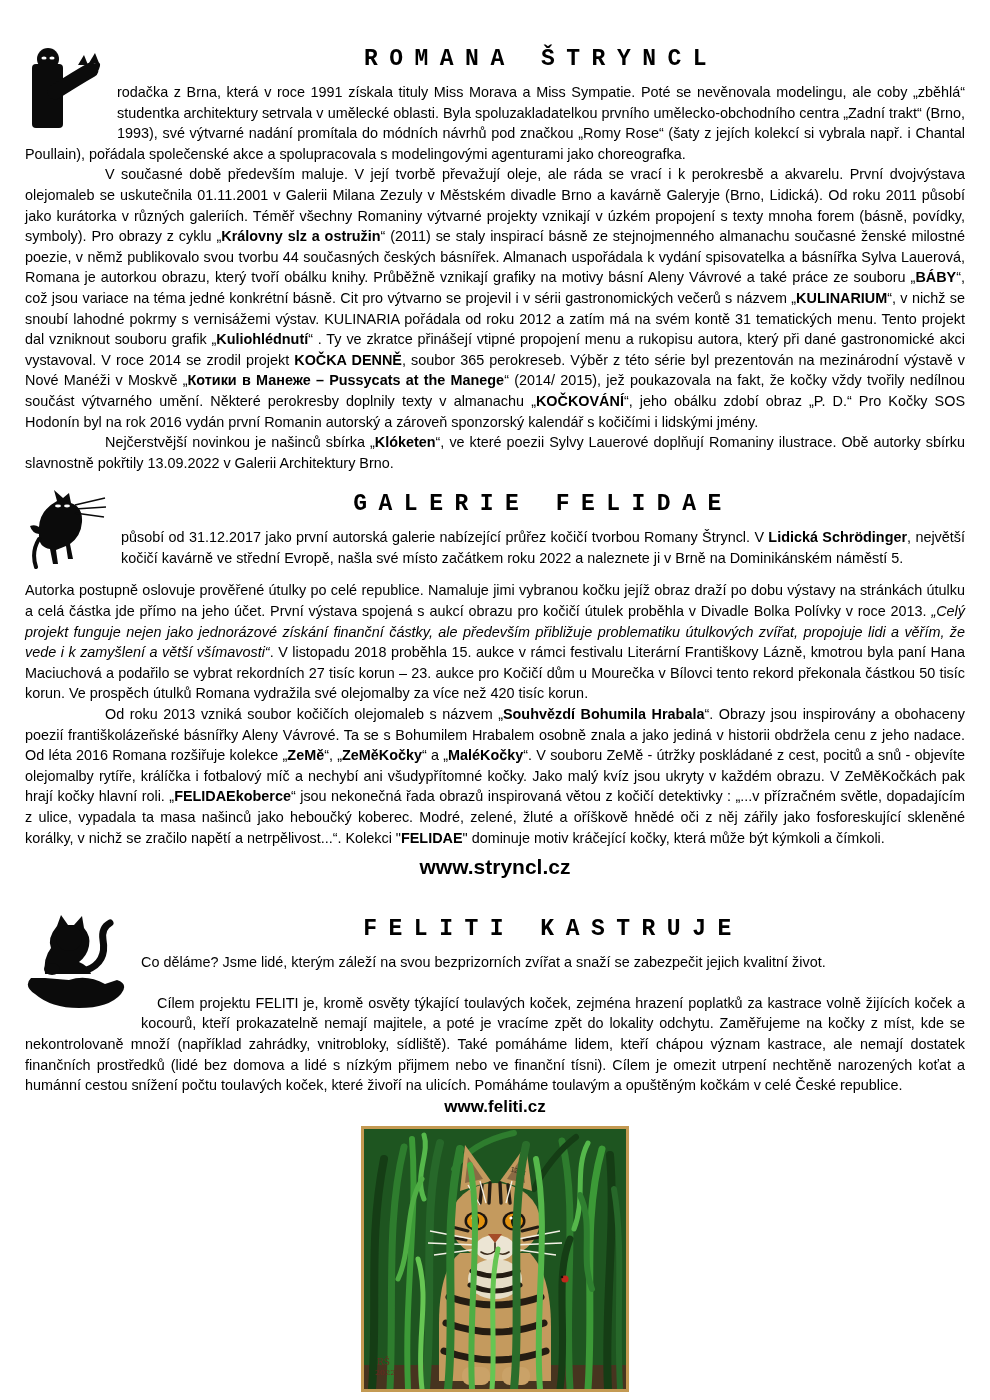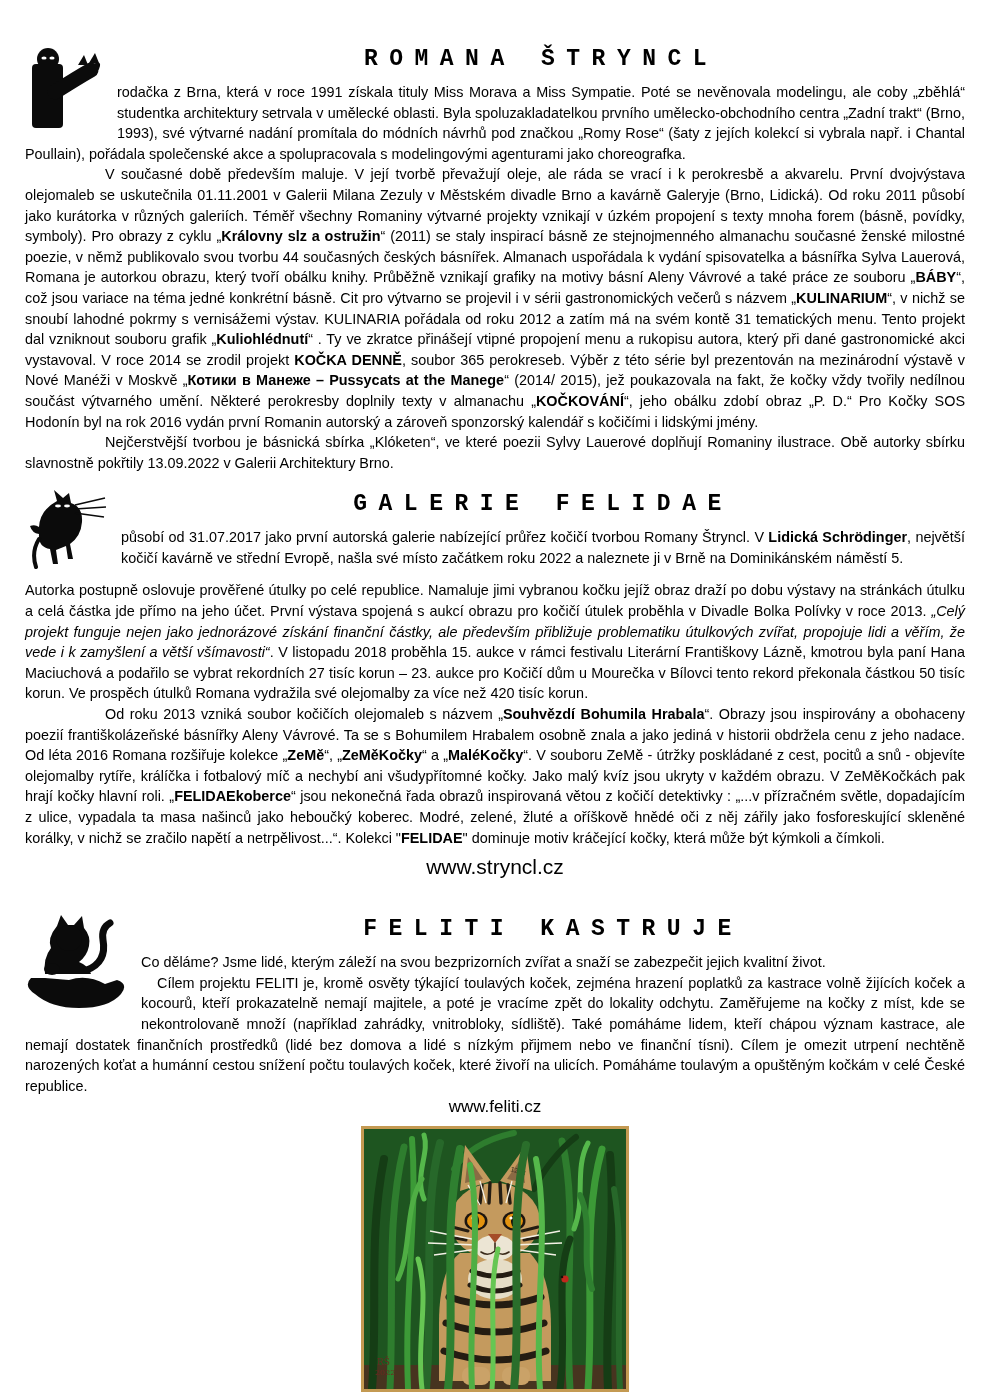--- a/index.html
+++ b/index.html
@@ -10,26 +10,26 @@
   }
   .page{box-sizing:border-box;width:990px;height:1104px;padding:44px 25px 0 25px;}
   section{clear:both;}
   h1{
     font-family:"Liberation Mono","DejaVu Sans Mono",monospace;
     font-weight:bold;font-size:23px;line-height:30px;
     letter-spacing:0.50em;text-align:center;margin:0 0 8px 0;
   }
   .p{margin:0;text-align:justify;}
   .p.indent1{text-indent:80px;}
-  .p.indent2{text-indent:16px;}
+  .p.indent2{text-indent:16px;margin-top:20px;}
   .icon{float:left;fill:#0b0b0b;}
   .icon-romana{width:76px;height:82px;margin:2px 14px 0 2px;}
   .icon-felidae{width:80px;height:80px;margin:0 14px 0 2px;}
   .icon-feliti{width:104px;height:100px;margin:0 12px 0 0;}
-  .site{text-align:center;font-weight:normal;margin:0;}
+  .site{text-align:center;font-weight:bold;margin:0;}
   .site-lg{font-size:21px;line-height:26px;margin-top:6px;}
   .site-sm{font-size:17px;line-height:22px;margin-top:0;}
   .sec2{margin-top:16px;}
   .sec3{margin-top:34px;}
   .gap-top{margin-top:12px;}
   figure{margin:8px auto 0 auto;width:268px;}
   .frame{border:3px solid #c49a52;width:262px;height:260px;background:#1e5520;box-shadow:0 0 0 1px #8a6a30 inset;}
   .caps{margin-top:6px;}
   .cap{text-align:center;margin:0;line-height:22px;}
 </style>
@@ -45,33 +45,33 @@
       <path d="M30,42 Q48,30 60,22 L66,18 Q74,14 73,20 Q72,26 64,30 L38,46 Z"></path>
       <path d="M28,46 Q50,32 64,24" stroke="#0b0b0b" stroke-width="15" fill="none" stroke-linecap="round"></path>
       <path d="M57,9 L61,19 L51,19 Z"></path>
         <path d="M68,7 L72,17 L62,17 Z"></path>
       <ellipse cx="17" cy="12" rx="2.6" ry="1.6" fill="#fff"></ellipse>
       <ellipse cx="25" cy="12" rx="2.6" ry="1.6" fill="#fff"></ellipse>
     </svg>
     <h1>ROMANA ŠTRYNCL</h1>
     <p class="p">rodačka z Brna, která v roce 1991 získala tituly Miss Morava a Miss Sympatie. Poté se nevěnovala modelingu, ale coby „zběhlá“ studentka architektury setrvala v umělecké oblasti. Byla spoluzakladatelkou prvního umělecko-obchodního centra „Zadní trakt“ (Brno, 1993), své výtvarné nadání promítala do módních návrhů pod značkou „Romy Rose“ (šaty z jejích kolekcí si vybrala např. i Chantal Poullain), pořádala společenské akce a spolupracovala s modelingovými agenturami jako choreografka.</p>
     <p class="p indent1"><span>V současné době především maluje. V její tvorbě převažují oleje, ale ráda se vrací i k perokresbě a akvarelu. První dvojvýstava olejomaleb se uskutečnila 01.11.2001 v Galerii Milana Zezuly v Městském divadle Brno a kavárně Galeryje (Brno, Lidická). Od roku 2011 působí jako kurátorka v různých galeriích. Téměř všechny Romaniny výtvarné projekty vznikají v úzkém propojení s texty mnoha forem (básně, povídky, symboly). Pro obrazy z cyklu „</span><span style="font-weight: bold;">Královny slz a ostružin</span><span>“ (2011) se staly inspirací básně ze stejnojmenného almanachu současné ženské milostné poezie, v němž publikovalo svou tvorbu 44 současných českých básnířek. Almanach uspořádala k vydání spisovatelka a básnířka Sylva Lauerová, Romana je autorkou obrazu, který tvoří obálku knihy. Průběžně vznikají grafiky na motivy básní Aleny Vávrové a také práce ze souboru „</span><span style="font-weight: bold;">BÁBY</span><span>“, což jsou variace na téma jedné konkrétní básně. Cit pro výtvarno se projevil i v sérii gastronomických večerů s názvem „</span><span style="font-weight: bold;">KULINARIUM</span><span>“, v nichž se snoubí lahodné pokrmy s vernisážemi výstav. KULINARIA pořádala od roku 2012 a zatím má na svém kontě 31 tematických menu. Tento projekt dal vzniknout souboru grafik „</span><span style="font-weight: bold;">Kuliohlédnutí</span><span>“ . Ty ve zkratce přinášejí vtipné propojení menu a rukopisu autora, který při dané gastronomické akci vystavoval. V roce 2014 se zrodil projekt </span><span style="font-weight: bold;">KOČKA DENNĚ</span><span>, soubor 365 perokreseb. Výběr z této série byl prezentován na mezinárodní výstavě v Nové Manéži v Moskvě „</span><span style="font-weight: bold;">Котики в Манеже – Pussycats at the Manege</span><span>“ (2014/ 2015), jež poukazovala na fakt, že kočky vždy tvořily nedílnou součást výtvarného umění. Některé perokresby doplnily texty v almanachu „</span><span style="font-weight: bold;">KOČKOVÁNÍ</span><span>“, jeho obálku zdobí obraz „P. D.“  Pro Kočky SOS Hodonín byl na rok 2016 vydán první Romanin autorský a zároveň sponzorský kalendář s kočičími i lidskými jmény.</span></p>
-    <p class="p indent1"><span>Nejčerstvější tvorbou je básnická sbírka „</span><span style="font-weight: normal;">Klóketen</span><span>“, ve které poezii Sylvy Lauerové doplňují Romaniny ilustrace. Obě autorky sbírku slavnostně pokřtily 13.09.2022 v Galerii Architektury Brno.</span></p>
+    <p class="p indent1"><span>Nejčerstvější novinkou je našinců sbírka „</span><span style="font-weight: bold;">Klóketen</span><span>“, ve které poezii Sylvy Lauerové doplňují Romaniny ilustrace. Obě autorky sbírku slavnostně pokřtily 13.09.2022 v Galerii Architektury Brno.</span></p>
   </section>
 
   <section class="sec2">
     <svg class="icon icon-felidae" viewBox="0 0 80 80" aria-hidden="true">
       <path d="M30,12 L27,1 L36,9 L42,4 L44,14 Q56,18 55,33 Q54,47 43,55 L46,70 L41,70 L39,57 L29,61 L31,75 L26,75 L23,60 Q11,58 12,45 Q5,44 3,37 Q8,35 12,38 Q13,21 30,12 Z"></path>
       <path d="M12,50 Q4,63 9,78" stroke="#0b0b0b" stroke-width="4" fill="none" stroke-linecap="round"></path>
       <path d="M48,16 L78,9 M48,20 L79,18 M48,24 L77,28" stroke="#0b0b0b" stroke-width="1.6" fill="none"></path>
       <ellipse cx="31" cy="17" rx="3" ry="1.4" fill="#fff"></ellipse>
       <ellipse cx="40" cy="17" rx="3" ry="1.4" fill="#fff"></ellipse>
     </svg>
     <h1>GALERIE FELIDAE</h1>
-    <p class="p"><span>působí od 31.07.2017 jako první autorská galerie nabízející průřez kočičí tvorbou Romany Štryncl. V </span><span style="font-weight: bold;">Lidická Schrödinger</span><span>, největší kočičí kavárně ve střední Evropě, našla své místo začátkem roku 2022 a naleznete ji v Brně na Dominikánském náměstí 5.</span></p>
+    <p class="p"><span>působí od 31.12.2017 jako první autorská galerie nabízející průřez kočičí tvorbou Romany Štryncl. V </span><span style="font-weight: bold;">Lidická Schrödinger</span><span>, největší kočičí kavárně ve střední Evropě, našla své místo začátkem roku 2022 a naleznete ji v Brně na Dominikánském náměstí 5.</span></p>
     <p class="p gap-top"><span>Autorka postupně oslovuje prověřené útulky po celé republice. Namaluje jimi vybranou kočku jejíž obraz draží po dobu výstavy na stránkách útulku a celá částka jde přímo na jeho účet. První výstava spojená s aukcí obrazu pro kočičí útulek proběhla v Divadle Bolka Polívky v roce 2013. </span><span style="font-style: italic;">„Celý projekt funguje nejen jako jednorázové získání finanční částky, ale především přibližuje problematiku útulkových zvířat, propojuje lidi a věřím, že vede i k zamyšlení a větší všímavosti“</span><span>. V listopadu 2018 proběhla 15. aukce v rámci festivalu Literární Františkovy Lázně, kmotrou byla paní Hana Maciuchová a podařilo se vybrat rekordních 27 tisíc korun – 23. aukce pro Kočičí dům u Mourečka v Bílovci tento rekord překonala částkou 50 tisíc korun. Ve prospěch útulků Romana vydražila své olejomalby za více než 420 tisíc korun.</span></p>
     <p class="p indent1"><span>Od roku 2013 vzniká soubor kočičích olejomaleb s názvem „</span><span style="font-weight: bold;">Souhvězdí Bohumila Hrabala</span><span>“. Obrazy jsou inspirovány a obohaceny poezií františkolázeňské básnířky Aleny Vávrové. Ta se s Bohumilem Hrabalem osobně znala a jako jediná v historii obdržela cenu z jeho nadace. Od léta 2016 Romana rozšiřuje kolekce „</span><span style="font-weight: bold;">ZeMě</span><span>“, „</span><span style="font-weight: bold;">ZeMěKočky</span><span>“ a „</span><span style="font-weight: bold;">MaléKočky</span><span>“. V souboru ZeMě - útržky poskládané z cest, pocitů a snů - objevíte olejomalby rytíře, králíčka i fotbalový míč a nechybí ani všudypřítomné kočky. Jako malý kvíz jsou ukryty v každém obrazu. V ZeMěKočkách pak hrají kočky hlavní roli. „</span><span style="font-weight: bold;">FELIDAEkoberce</span><span>“ jsou nekonečná řada obrazů inspirovaná větou z kočičí detektivky : „...v přízračném světle, dopadajícím z ulice, vypadala ta masa našinců jako heboučký koberec. Modré, zelené, žluté a oříškově hnědé oči z něj zářily jako fosforeskující skleněné korálky, v nichž se zračilo napětí a netrpělivost...“. Kolekci "</span><span style="font-weight: bold;">FELIDAE</span><span>" dominuje motiv kráčející kočky, která může být kýmkoli a čímkoli.</span></p>
     <p class="site site-lg">www.stryncl.cz</p>
   </section>
 
   <section class="sec3">
     <svg class="icon icon-feliti" viewBox="0 0 104 100" aria-hidden="true">
       <path d="M32,12 L36,1 L43,11 L49,11 L57,2 L59,14 Q66,22 64,32 Q62,42 54,48 Q64,52 66,60 L20,60 Q18,44 26,34 Q22,24 32,12 Z"></path>
       <circle cx="44" cy="24" r="13"></circle>
       <path d="M62,56 Q82,48 78,26 Q76,14 85,9" stroke="#0b0b0b" stroke-width="7" fill="none" stroke-linecap="round"></path>

